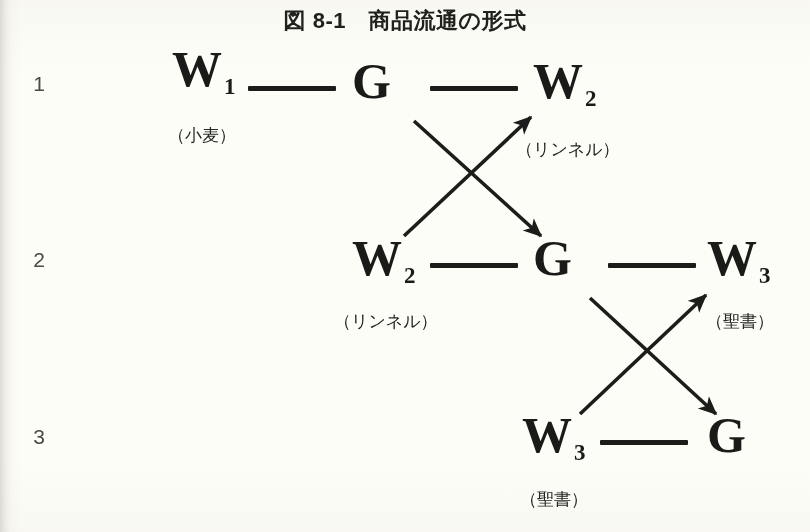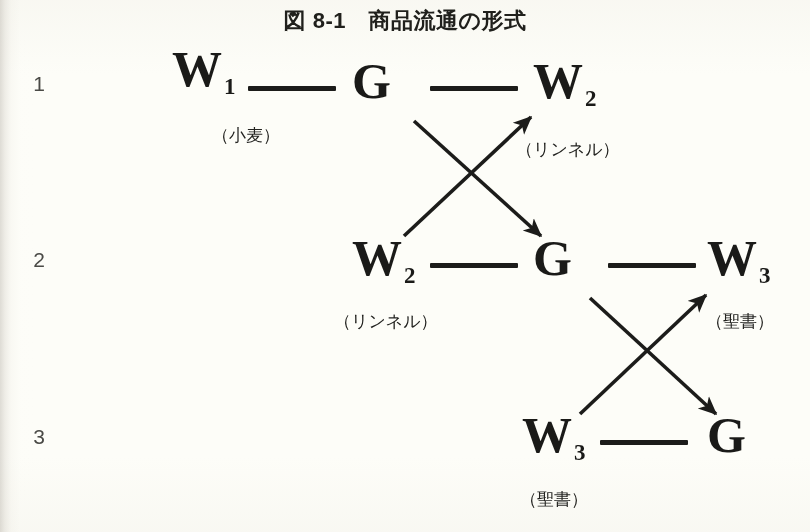--- a/index.html
+++ b/index.html
@@ -121,21 +121,21 @@
 <div id="line-numbers">
     <div class="line-number" style="top: 72px;">1</div>
     <div class="line-number" style="top: 248px;">2</div>
     <div class="line-number" style="top: 425px;">3</div>
   </div>
 
 <div id="diagram">
     <div class="link-bar" style="left: 248px; top: 86px; width: 88px;"></div>
     <div class="link-bar" style="left: 430px; top: 86px; width: 88px;"></div>
     <div class="term" style="left: 172px; top: 44px;"><span>W</span><span class="sub">1</span></div>
-    <div class="caption" style="left: 168px; top: 124px; margin-left: 44px;">（小麦）</div>
+    <div class="caption" style="left: 168px; top: 124px;">（小麦）</div>
     <div class="term" style="left: 352px; top: 56px;"><span>G</span></div>
     <div class="term" style="left: 533px; top: 56px;"><span>W</span><span class="sub">2</span></div>
     <div class="caption" style="left: 516px; top: 138px;">（リンネル）</div>
     <div class="link-bar" style="left: 430px; top: 263px; width: 88px;"></div>
     <div class="link-bar" style="left: 608px; top: 263px; width: 88px;"></div>
     <div class="term" style="left: 352px; top: 233px;"><span>W</span><span class="sub">2</span></div>
     <div class="caption" style="left: 334px; top: 310px;">（リンネル）</div>
     <div class="term" style="left: 533px; top: 233px;"><span>G</span></div>
     <div class="term" style="left: 707px; top: 233px;"><span>W</span><span class="sub">3</span></div>
     <div class="caption" style="left: 706px; top: 310px;">（聖書）</div>

